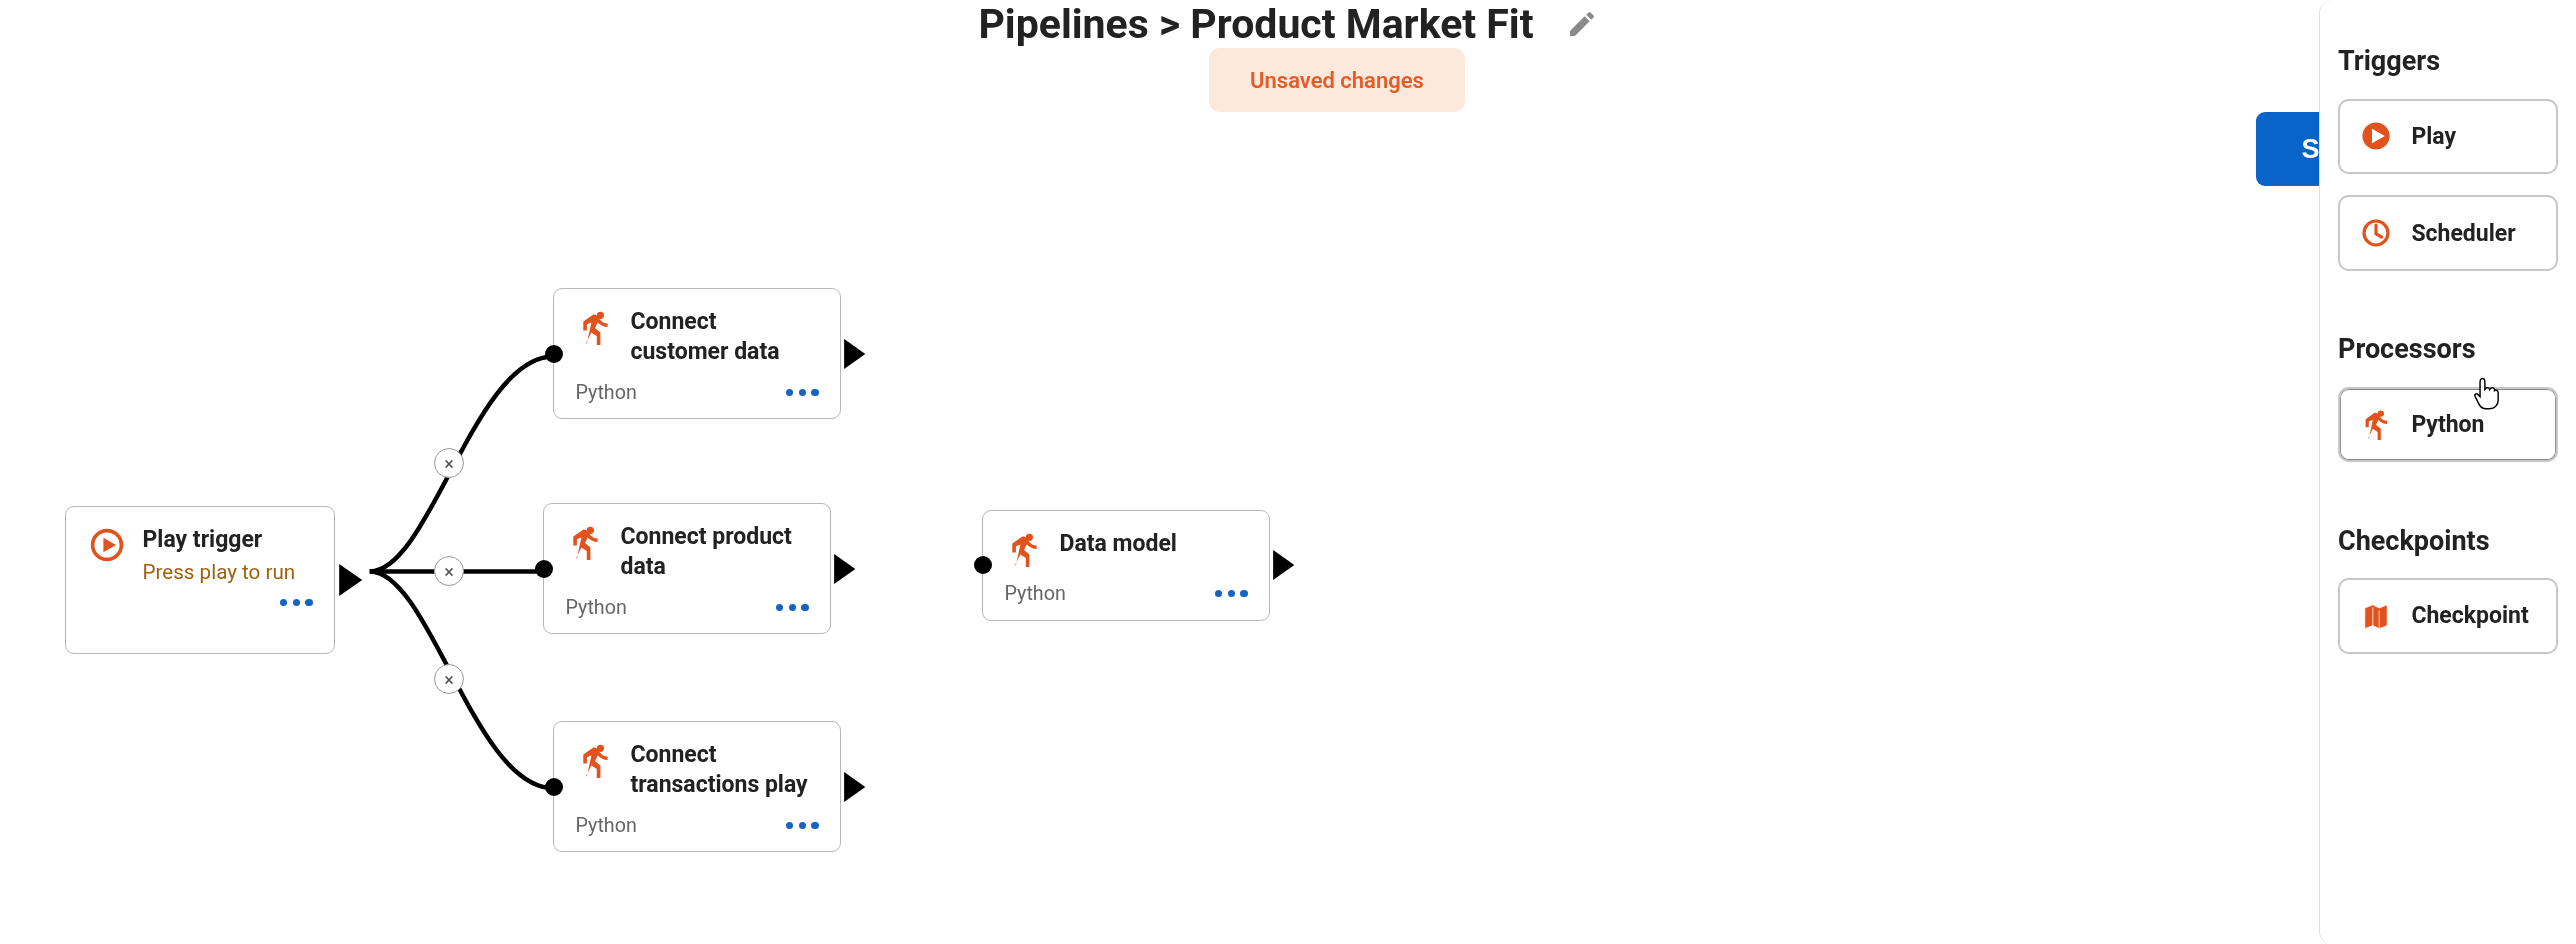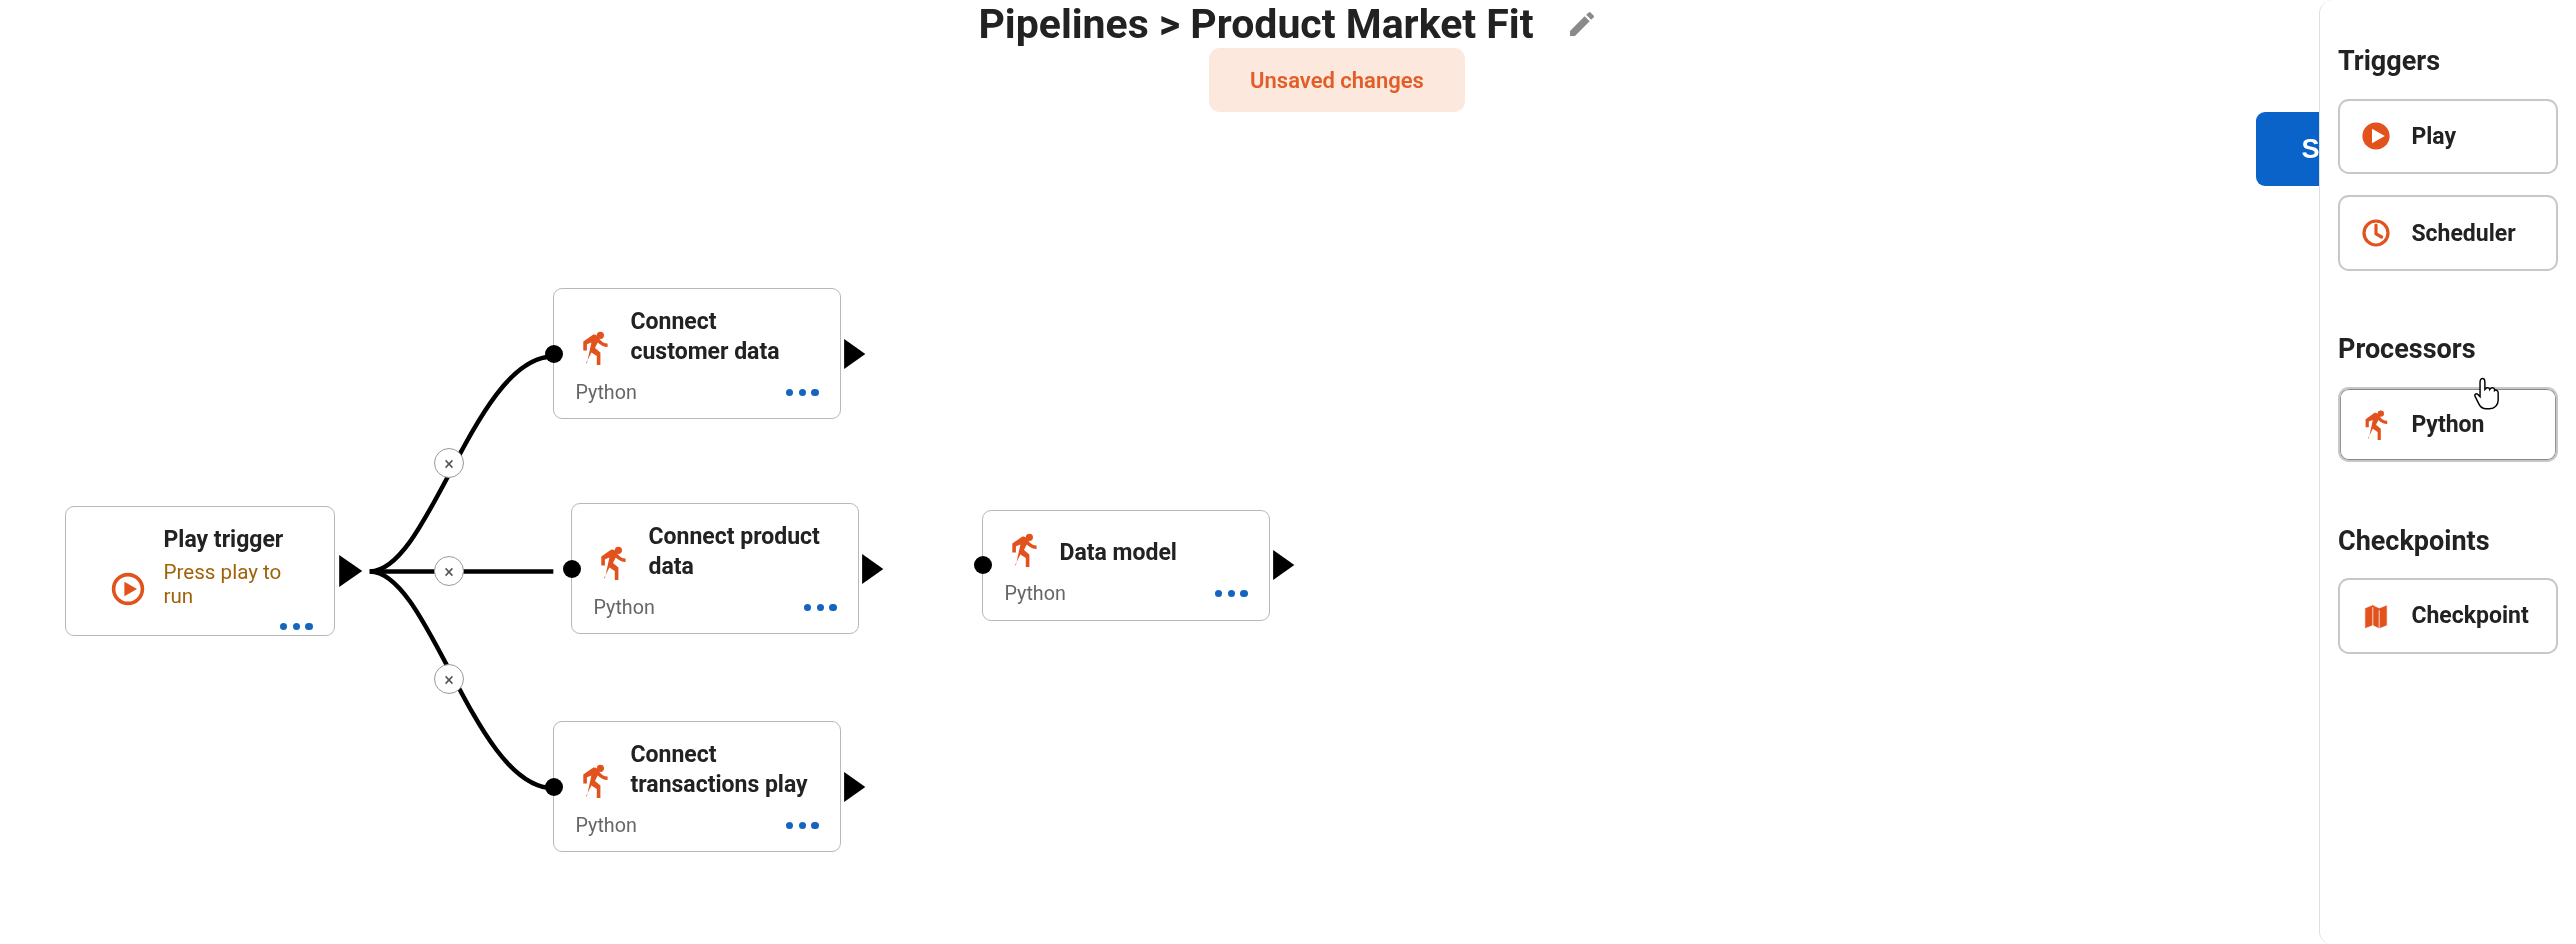--- a/index.html
+++ b/index.html
@@ -84,21 +84,21 @@
       border: 1.8px solid #b8b8b8;
       border-radius: 9px;
       width: 288px;
       box-shadow: none;
     }
     .node-trigger { width: 288px; }
     .node-body {
       display: flex;
       padding: 18px 21.5px 14.3px 21.5px;
       gap: 16px;
-      align-items: flex-end;
+      align-items: flex-start;
     }
     .node-icon {
       width: 39px; height: 39px;
       flex: 0 0 39px;
       display:flex;align-items:center;justify-content:center;
     }
     .node-icon svg { width: 36px; height: 36px; display:block; }
     .node-title {
       font-size: 23px;
       font-weight: 700;
@@ -227,21 +227,21 @@
 
     <path d="M 413 638 C 480 638, 530 398, 618 398" stroke="#000" stroke-width="5" fill="none"></path>
 
     <path d="M 413 638 C 480 638, 550 638, 618 638" stroke="#000" stroke-width="5" fill="none"></path>
 
     <path d="M 413 638 C 480 638, 530 880, 618 880" stroke="#000" stroke-width="5" fill="none"></path>
   </svg>
 
   <div class="nodes-layer">
 
-    <div class="node node-trigger" style="left:65px; top:506px; width:270px; height:130px;padding-left:21px;">
+    <div class="node node-trigger" style="left:65px; top:506px; width:270px; height:148px;">
       <div class="node-body">
         <span class="node-icon">
           <svg viewBox="0 0 40 40">
               <circle cx="20" cy="20" r="16" fill="none" stroke="#e1521d" stroke-width="4"></circle>
               <polygon points="16,12 30,20 16,28" fill="#e1521d"></polygon>
             </svg>
         </span>
         <div>
           <div class="node-title">Play trigger</div>
           <div class="node-sub">Press play to run</div>
@@ -281,21 +281,21 @@
           </span>
       </div>
       <span class="port-in"></span>
       <span class="port-tri">
         <svg width="25" height="30" viewBox="0 0 28 34">
             <polygon points="0,0 24,17 0,34" fill="#000"></polygon>
           </svg>
       </span>
     </div>
 
-    <div class="node" style="left:571px; top:503px;">
+    <div class="node" style="left:543px; top:503px;">
       <div class="node-body">
         <span class="node-icon">
           <svg viewBox="0 0 40 40" fill="#e1521d">
               <circle cx="26" cy="7" r="4"></circle>
               <path d="M10 38l6-12 6 4v10h4V26l-6-5 3-6c3 3 7 5 11 5v-4c-4 0-7-2-9-5l-2-3c-1-1-2-2-4-2-1 0-1 0-2 1L7 14v10h4v-7l5-2-5 23h-1z"></path>
             </svg>
         </span>
         <div class="node-title">Connect product data</div>
       </div>
       <div class="node-footer">

